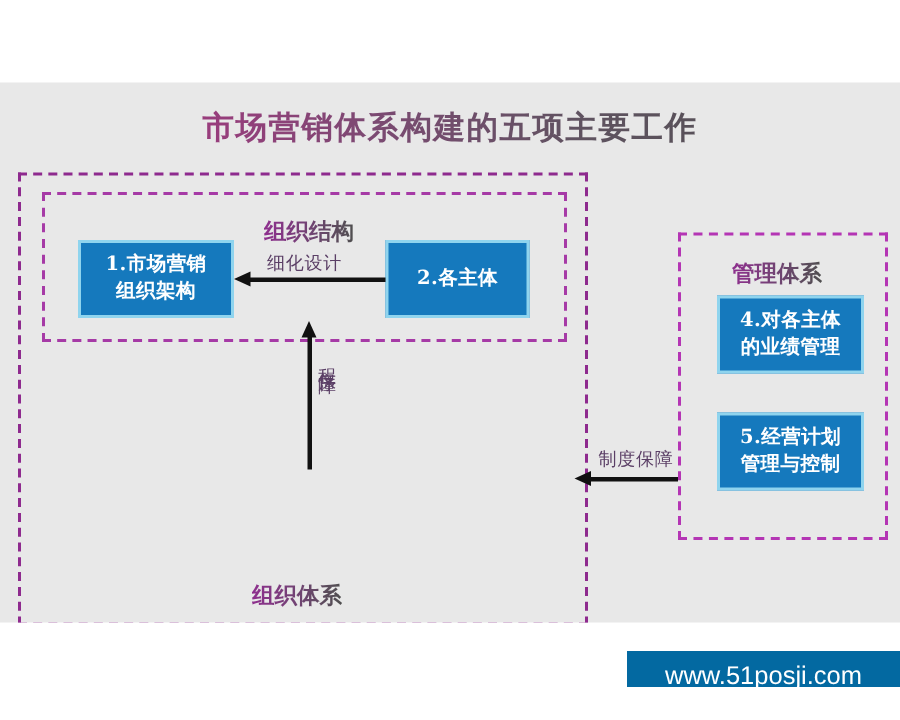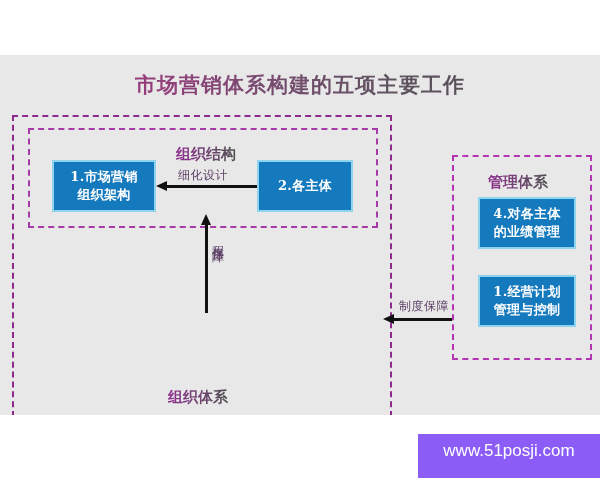--- a/index.html
+++ b/index.html
@@ -204,22 +204,22 @@
     letter-spacing: 0.5px;
     white-space: nowrap;
   }
 
   
   .site-watermark {
     position: absolute;
     left: 418px;
     top: 434px;
     width: 182px;
-    height: 44px;
-    background: #8b5cf6;
+    height: 24px;
+    background: #0369a1;
     color: #ffffff;
     font-size: 17px;
     line-height: 33px;
     text-align: center;
     font-family: "Liberation Sans", sans-serif;
     box-sizing: border-box;
   }
 </style>
 </head>
 <body>
@@ -249,21 +249,21 @@
       <span>2.各主体</span>
     </div>
 
 
     <div class="bbox box4">
       <span>4.对各主体</span>
       <span>的业绩管理</span>
     </div>
 
     <div class="bbox box5">
-      <span>1.经营计划</span>
+      <span>5.经营计划</span>
       <span>管理与控制</span>
     </div>
 
     <div class="arrow-h arrow-refine">
       <span class="head"></span>
     </div>
     <div class="arrow-label lbl-refine">细化设计</div>
 
     <div class="arrow-v arrow-procedure">
       <span class="head"></span>

